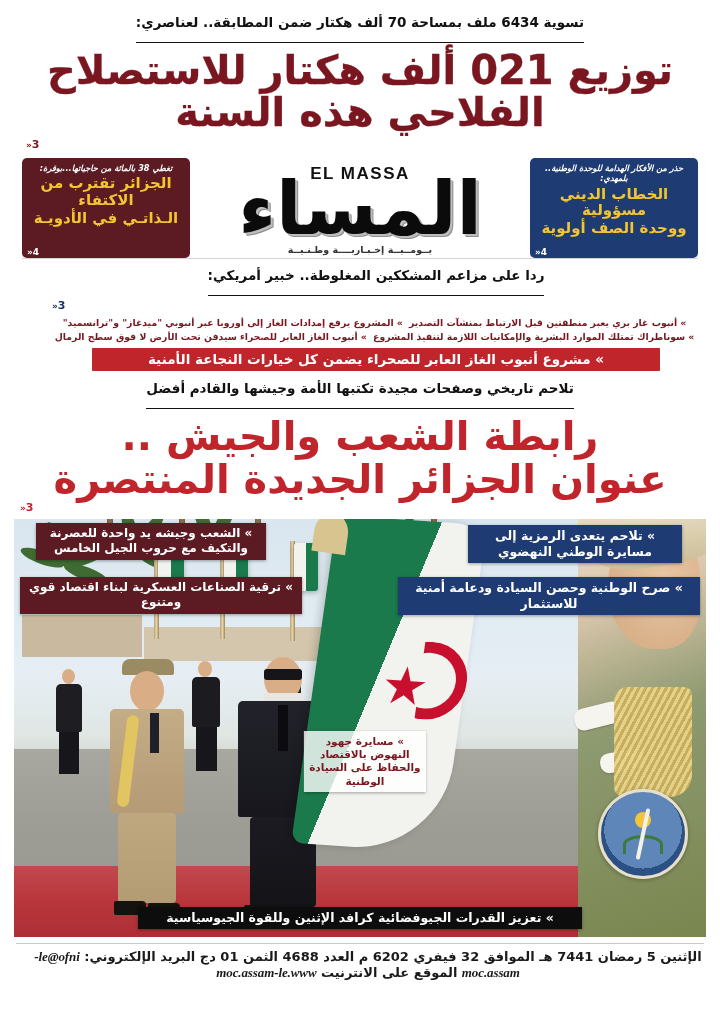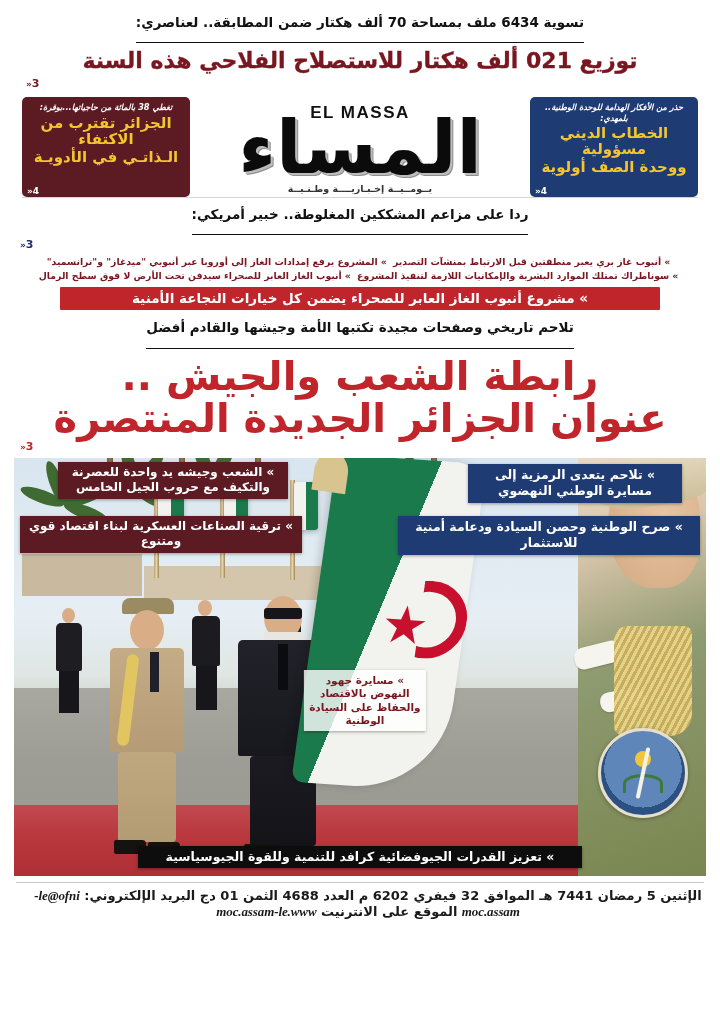--- a/index.html
+++ b/index.html
@@ -18,21 +18,21 @@
     font-size:13.5px;font-weight:bold;color:#111;text-align:center;
     letter-spacing:-.2px;line-height:1.2;
   }
   .kicker-underline{
     border-bottom:1.6px solid #111;display:inline-block;padding-bottom:12px;
   }
 
   
   .top-teaser{padding:14px 26px 0 26px;}
   .top-teaser .hl{
-    font-size:22px;font-weight:bold;color:#7a1620;text-align:center;
+    font-size:40px;font-weight:bold;color:#7a1620;text-align:center;
     line-height:1.05;margin-top:6px;letter-spacing:-.5px;
     -webkit-text-stroke:.3px #7a1620;
   }
   .pageref{
     display:inline-block;font-size:11px;font-weight:bold;color:#7a1620;
     margin-top:1px;
   }
   .pageref .chev{font-size:9px;}
 
   
@@ -76,21 +76,21 @@
     margin-top:12px;letter-spacing:-2px;
     text-shadow:2px 2px 0 #bdbdbd, 3px 3px 0 #8f8f8f;
   }
   .logo-tag{
     font-size:9.5px;font-weight:bold;color:#333;letter-spacing:2.5px;
     margin-top:2px;
   }
   .masthead-rule{height:1px;background:#d5d5d5;margin:0 22px;}
 
   
-  .gas{padding:8px 20px 0 20px;}
+  .gas{padding:8px 20px 0 20px;margin-left:32px;}
   .gas .hl{
     font-size:27px;font-weight:bold;color:#1d2f66;text-align:center;
     line-height:1.08;margin-top:5px;letter-spacing:-.6px;
   }
   .bullets{
     margin-top:3px;text-align:center;
   }
   .bullets .line{
     font-size:9.3px;font-weight:bold;color:#7a1620;line-height:1.5;
     letter-spacing:-.1px;
@@ -218,21 +218,21 @@
   .cap{
     position:absolute;color:#fff;font-weight:bold;
     padding:3px 7px 4px 7px;line-height:1.25;
     box-shadow:0 1px 3px rgba(0,0,0,.35);
   }
   .cap.navy{background:#1f3b73;}
   .cap.maroon-bg{background:#5c1a22;}
   .cap.black-bg{background:#0d0d0d;}
   .cap-b1{top:6px;right:24px;width:200px;font-size:12.5px;text-align:center;}
   .cap-b2{top:58px;right:6px;width:288px;font-size:12.5px;text-align:center;}
-  .cap-b3{top:4px;left:22px;width:216px;font-size:12px;text-align:center;margin-left:22px;}
+  .cap-b3{top:4px;left:22px;width:216px;font-size:12px;text-align:center;}
   .cap-b4{top:58px;left:6px;width:268px;font-size:12px;text-align:center;}
   .cap-photo{
     top:212px;left:50%;transform:translateX(-46%);
     width:112px;font-size:10.5px;text-align:center;
     background:rgba(255,255,255,.80);color:#7a1620;padding:4px 5px;
   }
   .cap-bottom{
     bottom:8px;left:50%;transform:translateX(-50%);
     width:430px;font-size:12.5px;text-align:center;background:#0d0d0d;
   }
@@ -445,21 +445,21 @@
         <div class="palmleaf"></div>
         <div class="sword"></div>
       </div>
     </div>
 
     <div class="cap navy ar cap-b1">» تلاحم يتعدى الرمزية إلى مسايرة الوطني النهضوي</div>
     <div class="cap navy ar cap-b2">» صرح الوطنية وحصن السيادة ودعامة أمنية للاستثمار</div>
     <div class="cap maroon-bg ar cap-b3">» الشعب وجيشه يد واحدة للعصرنة والتكيف مع حروب الجيل الخامس</div>
     <div class="cap maroon-bg ar cap-b4">» ترقية الصناعات العسكرية لبناء اقتصاد قوي ومتنوع</div>
     <div class="cap ar cap-photo">» مسايرة جهود النهوض بالاقتصاد والحفاظ على السيادة الوطنية</div>
-    <div class="cap black-bg ar cap-bottom">» تعزيز القدرات الجيوفضائية كرافد للتنمية وللقوة الجيوسياسية</div>
+    <div class="cap black-bg ar cap-bottom">» تعزيز القدرات الجيوفضائية كرافد الإثنين وللقوة الجيوسياسية</div>
   </div>
 
   <div class="footer-rule"></div>
   <div class="footer ar">
     <span>الإثنين 5 رمضان 1447 هـ الموافق 23 فيفري 2026 م العدد 8864 الثمن 10 دج البريد الإلكتروني:</span>
     <span class="lat">info@el-massa.com</span>
     <span>الموقع على الانترنيت</span>
     <span class="lat">www.el-massa.com</span>
   </div>
 

